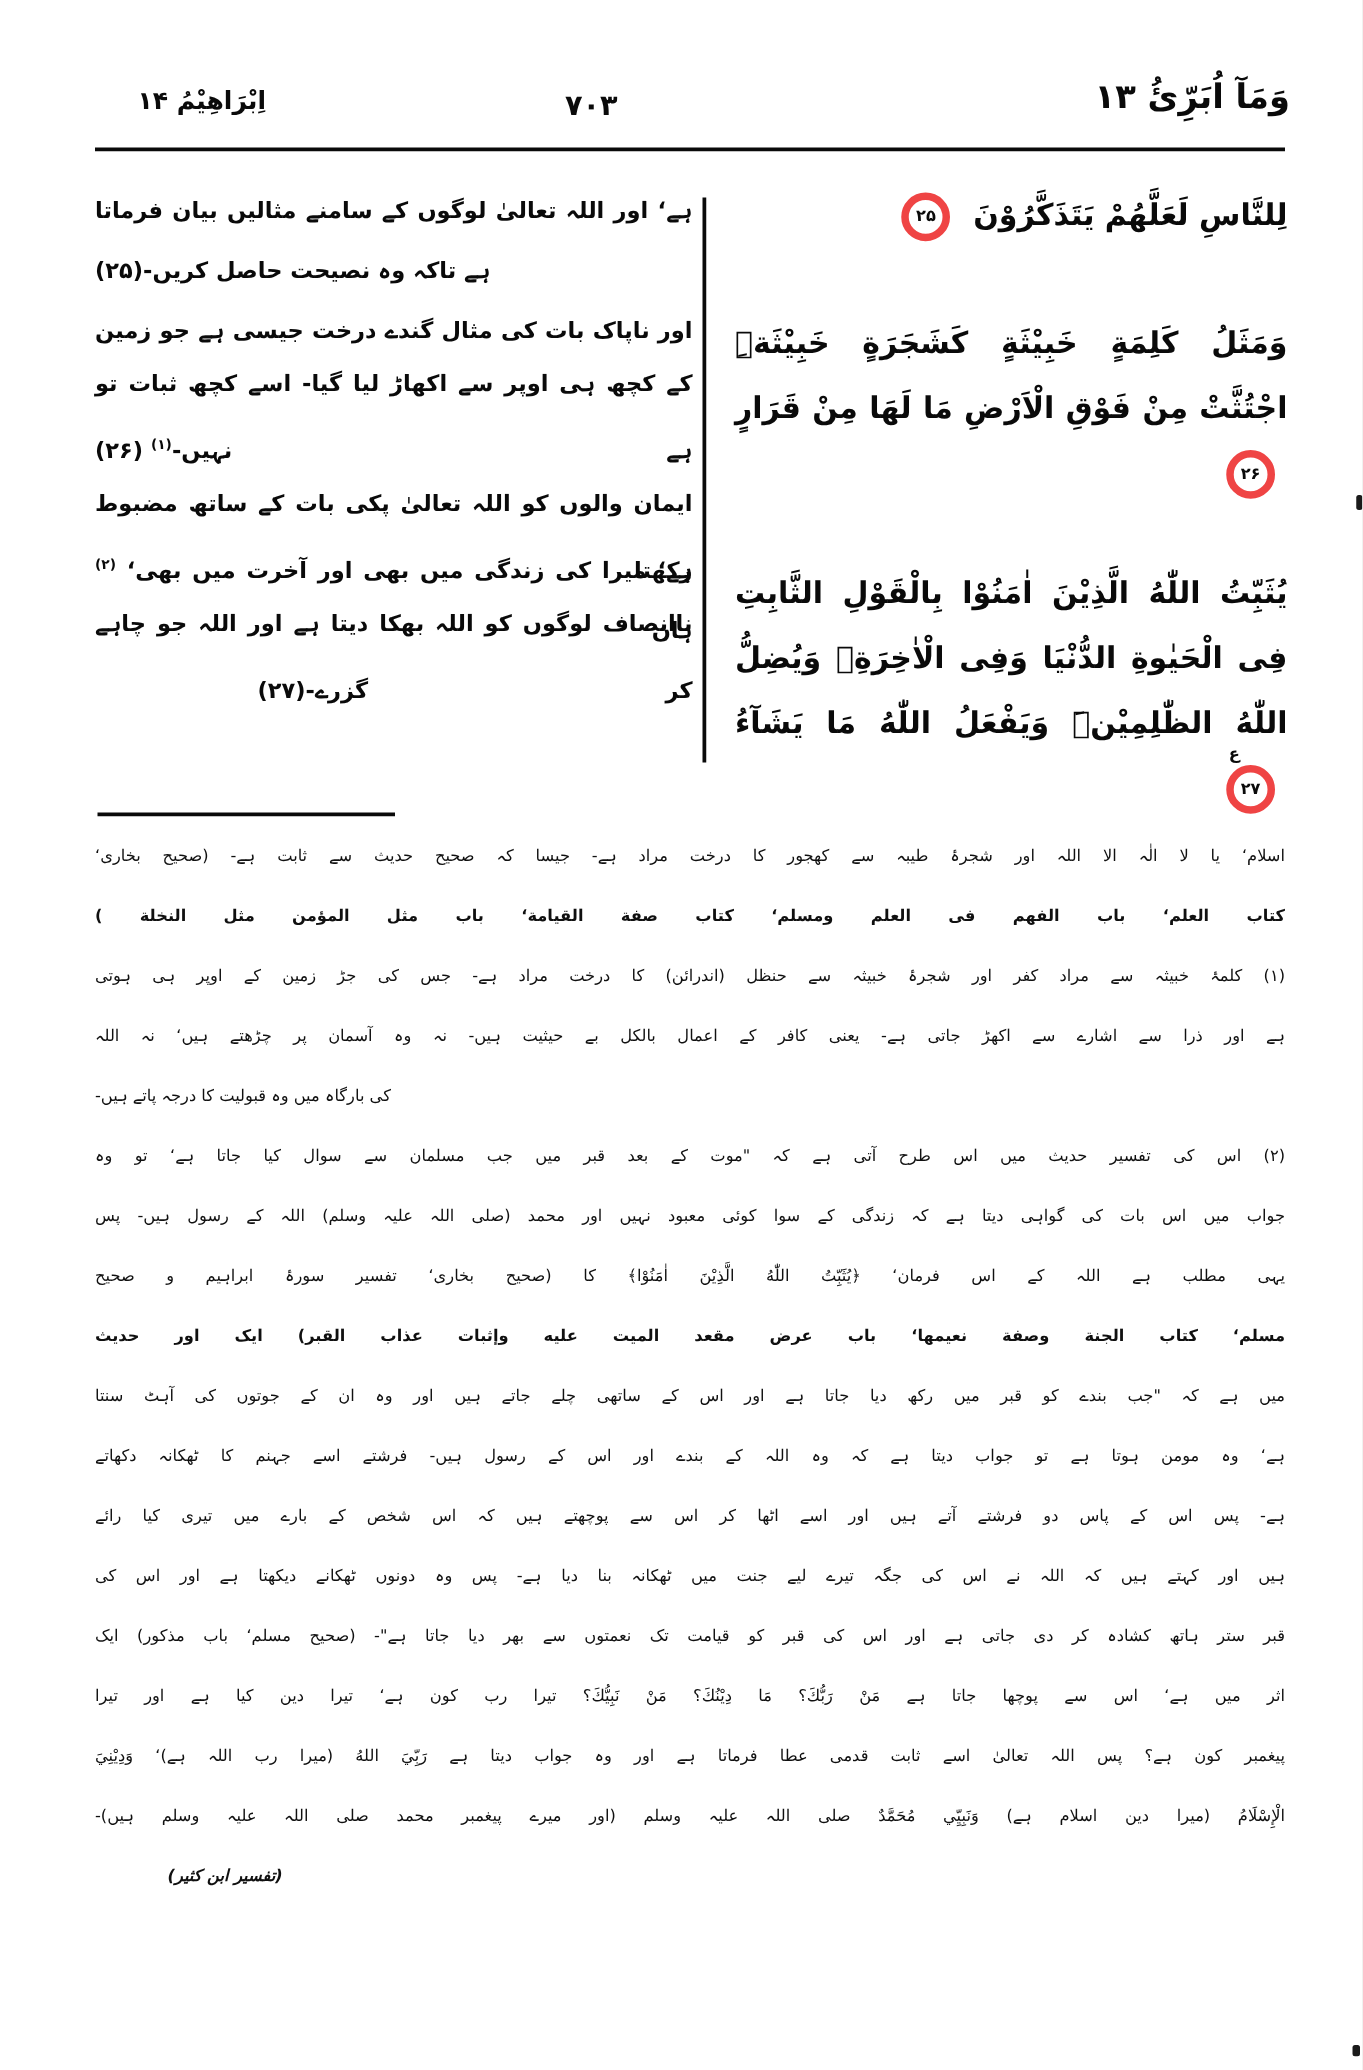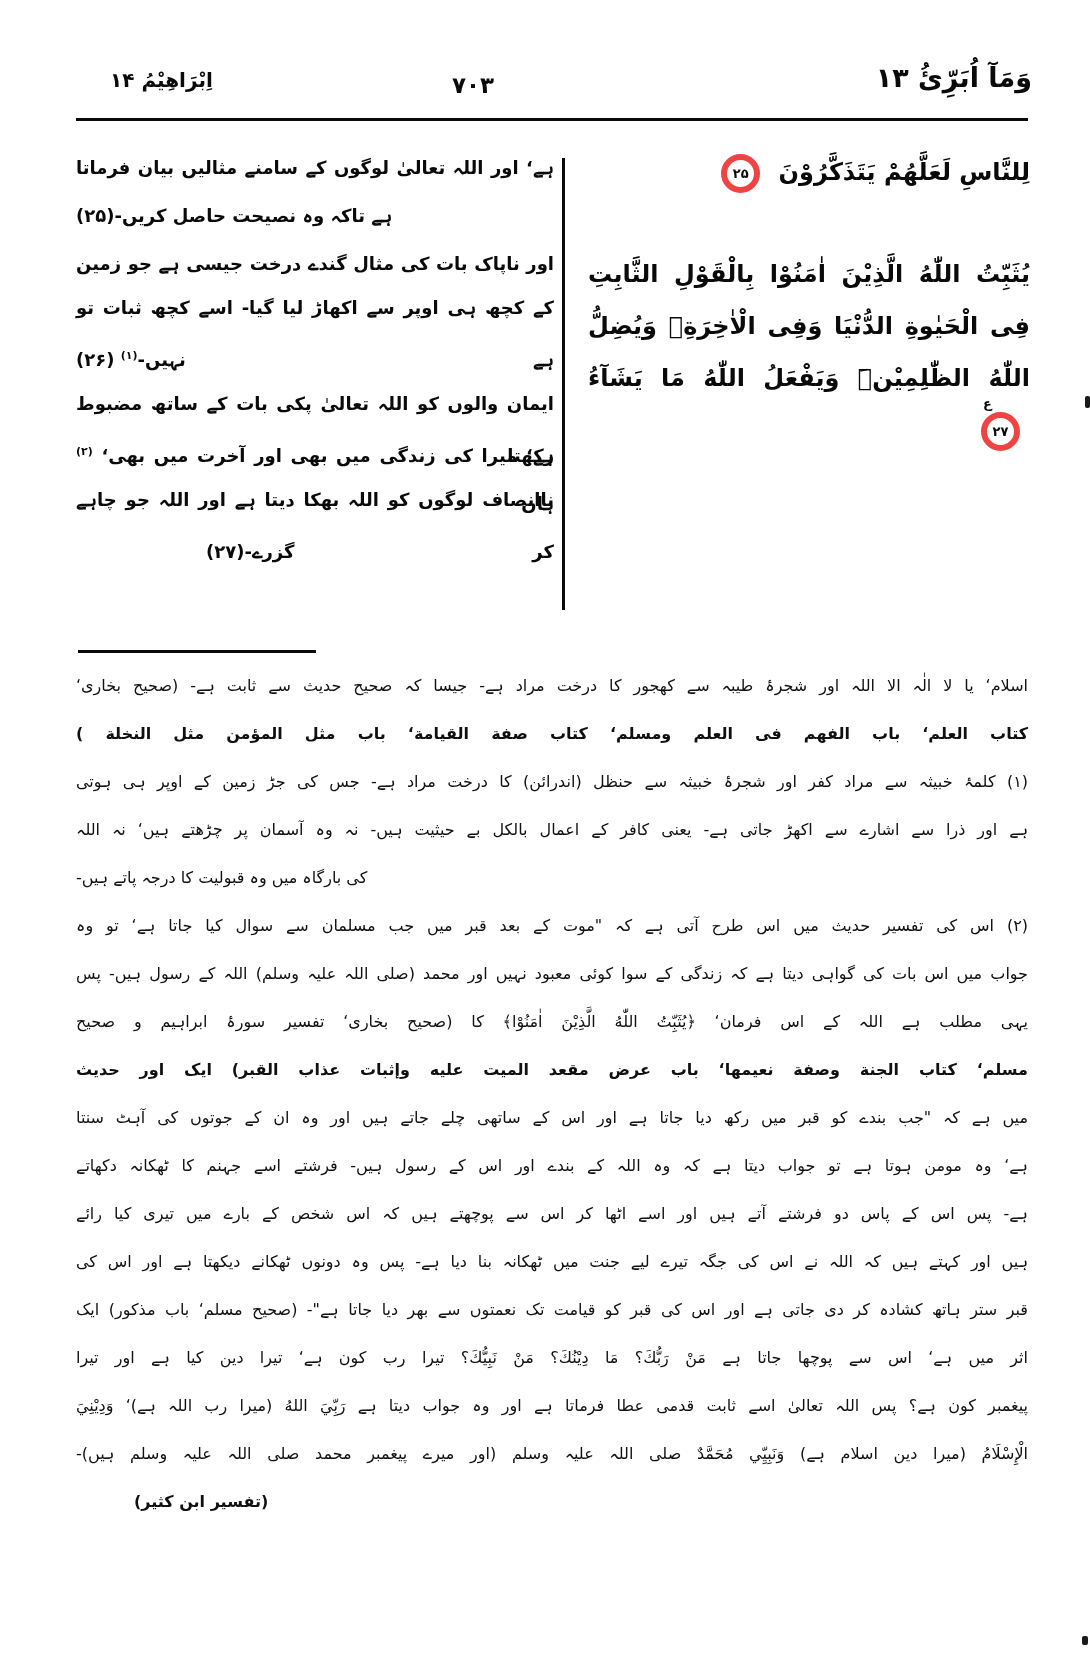--- a/index.html
+++ b/index.html
@@ -52,27 +52,27 @@
   .tline.leftind{text-align:right;text-align-last:left;padding-left:130px;}
   .fn-sup{font-size:11px;vertical-align:super;font-weight:bold;}
 
   
   .fn-sep{position:absolute;top:650px;left:78px;width:238px;height:3px;background:#0a0a0a;}
   .footnotes{
     position:absolute;top:662px;left:76px;width:952px;
     direction:rtl;
   }
   .fline{
-    font-size:16px;font-weight:normal;line-height:48px;height:48px;
+    font-size:13px;font-weight:normal;line-height:48px;height:48px;
     text-align:justify;text-align-last:justify;
     color:#101010;
   }
   .fline.cite{font-weight:bold;}
   .fline.left{text-align:left;text-align-last:left;}
-  .fline.end{text-align:left;text-align-last:left;padding-left:58px;font-weight:bold;}
+  .fline.end{text-align:left;text-align-last:left;padding-left:58px;font-weight:bold;font-style:italic;}
 
   
   .speck{position:absolute;background:#1a1a1a;}
   .speck.a{right:0;top:396px;width:5px;height:12px;border-radius:2px;}
   .speck.b{right:2px;top:1636px;width:6px;height:9px;border-radius:2px;}
 </style>
 </head>
 <body>
 
 <div class="page">
@@ -87,20 +87,27 @@
   <div class="arabic-col">
 
   <div class="verse">
         <span>لِلنَّاسِ لَعَلَّهُمْ يَتَذَكَّرُوْنَ</span>
         <span class="vnum-wrap">
           <span class="ruku"></span>
           <span class="vnum">۲۵</span>
         </span>
       </div>
       <div class="verse">
+        <span>وَمَثَلُ كَلِمَةٍ خَبِيْثَةٍ كَشَجَرَةٍ خَبِيْثَةِۨ اجْتُثَّتْ مِنْ فَوْقِ الْاَرْضِ مَا لَهَا مِنْ قَرَارٍ</span>
+        <span class="vnum-wrap">
+          <span class="ruku"></span>
+          <span class="vnum">۲۶</span>
+        </span>
+      </div>
+      <div class="verse">
         <span>يُثَبِّتُ اللّٰهُ الَّذِيْنَ اٰمَنُوْا بِالْقَوْلِ الثَّابِتِ فِى الْحَيٰوةِ الدُّنْيَا وَفِى الْاٰخِرَةِۚ وَيُضِلُّ اللّٰهُ الظّٰلِمِيْنَۣ وَيَفْعَلُ اللّٰهُ مَا يَشَآءُ</span>
         <span class="vnum-wrap">
           <span class="ruku">ع</span>
           <span class="vnum">۲۷</span>
         </span>
       </div>
     </div>
 
   <div class="urdu-col">
 

